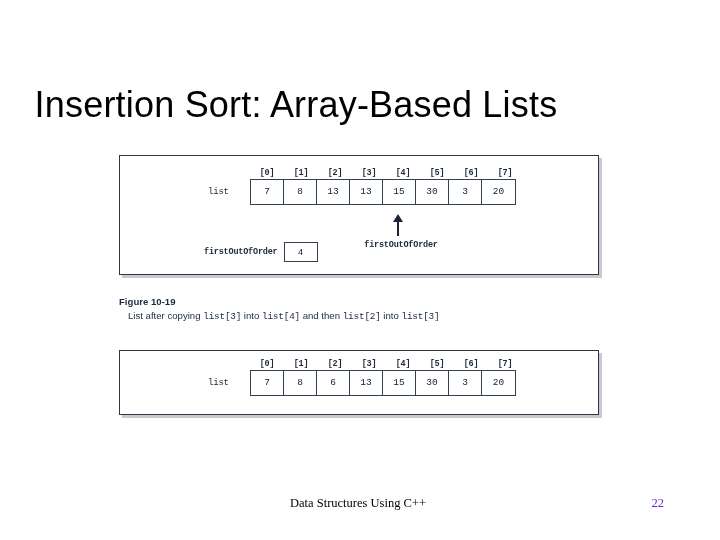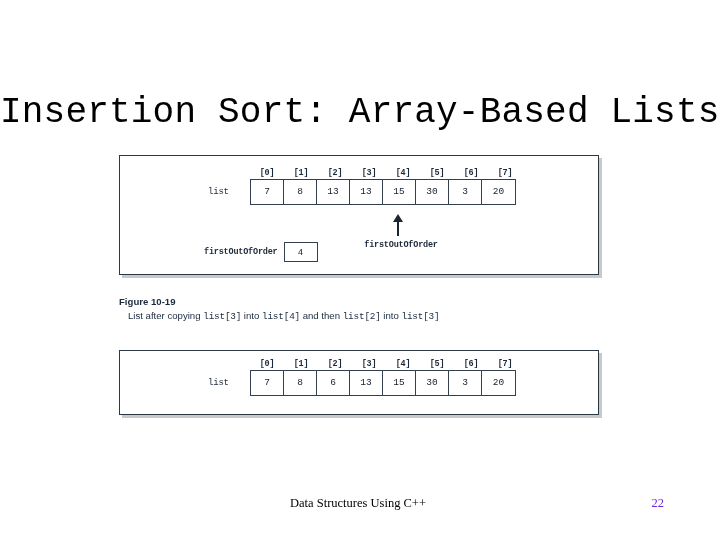--- a/index.html
+++ b/index.html
@@ -11,25 +11,25 @@
     height: 540px;
     background: #ffffff;
     font-family: "Liberation Serif", serif;
     overflow: hidden;
     position: relative;
   }
 
   
   .slide-title {
     position: absolute;
-    top: 68px;
+    top: 60px;
     left: 0;
     width: 592px;
     text-align: center;
-    font-family: Liberation Mono, monospace;
+    font-family: Liberation Sans, sans-serif;
     font-size: 36px;
     font-weight: normal;
     color: #000000;
     letter-spacing: 0.2px;
     white-space: nowrap;
   }
 
   
   .figure-block {
     position: absolute;

